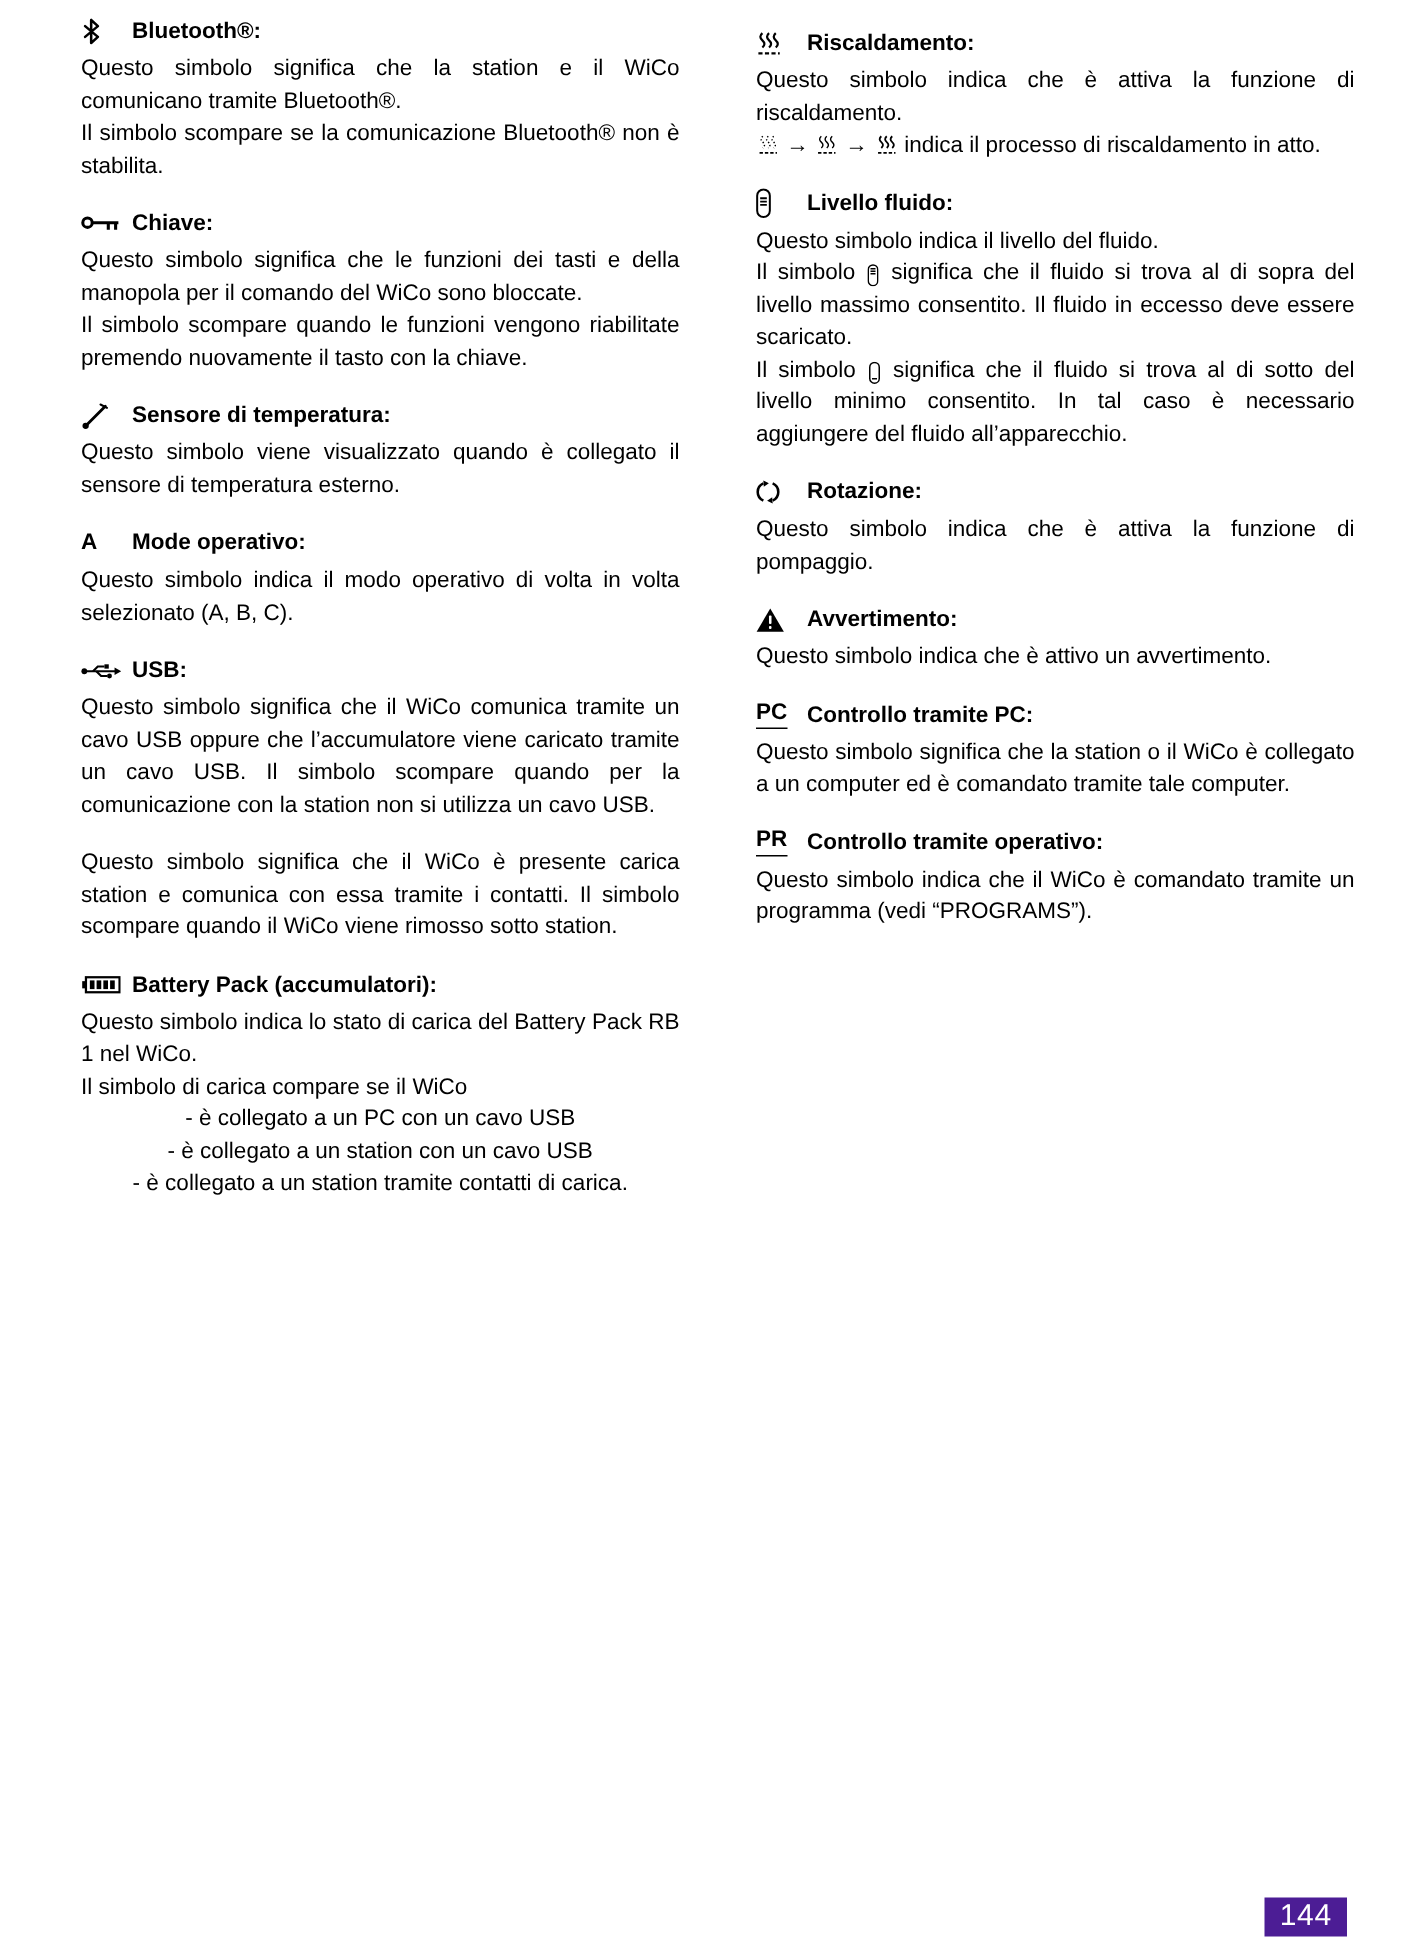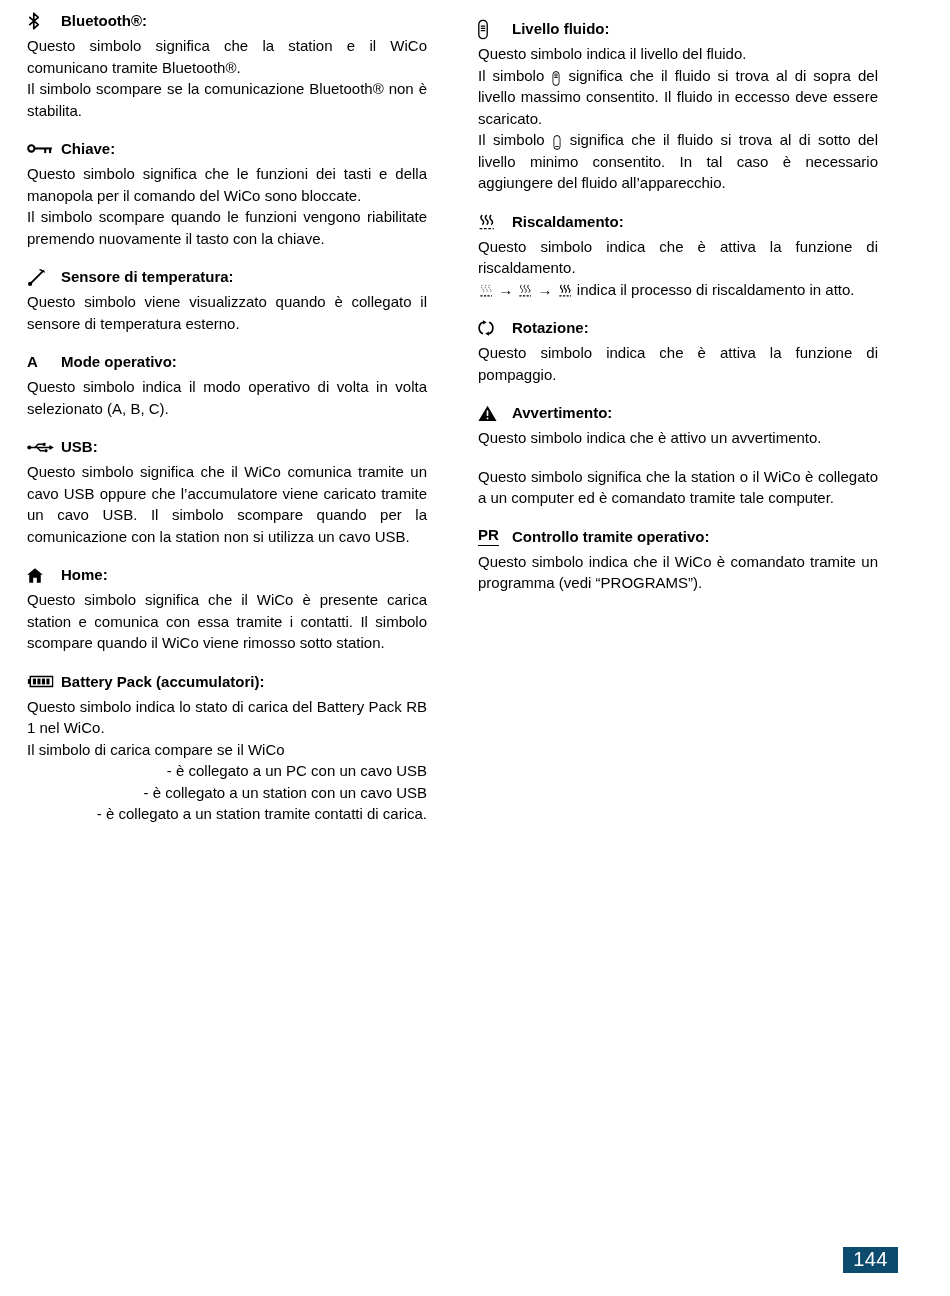--- a/index.html
+++ b/index.html
@@ -6,30 +6,30 @@
   html,body{width:950px;height:1296px}
   body{
     background:#fff;
     font-family:"Liberation Sans","DejaVu Sans",sans-serif;
     font-size:15px;
     line-height:21.5px;
     color:#000;
     position:relative;
     overflow:hidden;
   }
-  .columns{display:flex;padding:10px 47px 0 27px;gap:51px}
+  .columns{display:flex;padding:10px 47px 0 54px;gap:51px}
   .col{width:400px}
   .col-right{padding-top:8px}
   .sec{margin-bottom:17px}
   .sec-head{display:flex;align-items:center;margin-bottom:3px;min-height:22px}
   .hicon{min-width:34px;display:inline-flex;align-items:center;flex:0 0 auto}
   .hicon svg{display:block}
   h3{font-size:15px;font-weight:bold;display:inline}
   .sec-body p{text-align:justify;margin:0}
-  .sec-body p.li{text-align:right;padding-left:13px;text-indent:-13px}
+  .sec-body p.li{text-align:center;padding-left:13px;text-indent:-13px}
   b{font-weight:normal}
 
   
   .i-bt svg{width:14px;height:18px}
   .i-key svg{width:26px;height:12px}
   .i-temp svg{width:19px;height:19px}
   .i-usb svg{width:27px;height:13px}
   .i-home svg{width:16px;height:15px}
   .i-batt svg{width:27px;height:13px}
   .i-heat svg{width:17px;height:16px}
@@ -40,22 +40,22 @@
   .pcpr{font-weight:bold;border-bottom:1.5px solid #000;line-height:1.1;padding-bottom:1px}
 
   
   .inline-icon{display:inline-block;line-height:0;vertical-align:-2px;margin:0 1px}
   .icon-heat-1 svg,.icon-heat-2 svg,.icon-heat-3 svg{width:14px;height:13px}
   .icon-fluid-high svg,.icon-fluid-low svg{width:8px;height:15px;vertical-align:-3px}
 
   .page-badge{
     position:absolute;
     right:52px;
-    bottom:23px;
-    background:#0c4a6e;
+    bottom:5px;
+    background:#4c1d95;
     color:#fff;
     font-size:20px;
     padding:2px 10px 3px;
     letter-spacing:0.5px;
   }
 </style>
 </head>
 <body>
 
 <svg width="0" height="0" style="position:absolute" aria-hidden="true">
@@ -208,28 +208,20 @@
             </svg>
           </span>
         <h3>USB:</h3>
       </div>
       <div class="sec-body">
           <p><span>Questo simbolo significa che il </span><b>WiCo</b><span> comunica tramite un cavo USB oppure che l’accumulatore viene caricato tramite un cavo USB. Il simbolo scompare quando per la comunicazione con la </span><b>station</b><span> non si utilizza un cavo USB.</span></p>
         </div>
     </section>
 
     <section class="sec">
-      <div class="sec-head">
-        <span class="hicon i-home">
-            <svg viewBox="0 0 15 14">
-              <use href="#i-home"></use>
-            </svg>
-          </span>
-        <h3>Home:</h3>
-      </div>
       <div class="sec-body">
           <p><span>Questo simbolo significa che il </span><b>WiCo</b><span> è presente carica </span><b>station</b><span> e comunica con essa tramite i contatti. Il simbolo scompare quando il </span><b>WiCo</b><span> viene rimosso sotto </span><b>station</b><span>.</span></p>
         </div>
     </section>
 
     <section class="sec">
       <div class="sec-head">
         <span class="hicon i-batt">
             <svg viewBox="0 0 26 13">
               <use href="#i-battery"></use>
@@ -242,40 +234,20 @@
           <p><span>Il simbolo di carica compare se il </span><b>WiCo</b></p>
           <p class="li"><span>- è collegato a un PC con un cavo USB</span></p>
           <p class="li"><span>- è collegato a un </span><b>station</b><span> con un cavo USB</span></p>
           <p class="li"><span>- è collegato a un </span><b>station</b><span> tramite contatti di carica.</span></p>
         </div>
     </section>
 
   </div>
 
   <div class="col col-right">
-
-    <section class="sec">
-      <div class="sec-head">
-        <span class="hicon i-fluid">
-            <svg viewBox="0 0 9 18">
-              <use href="#i-fluid"></use>
-            </svg>
-          </span>
-        <h3>Livello fluido:</h3>
-      </div>
-      <div class="sec-body">
-          <p><span>Questo simbolo indica il livello del fluido.</span></p>
-          <p><span>Il simbolo </span><span class="inline-icon icon-fluid-high"><svg viewBox="0 0 9 18">
-                <use href="#i-fluid-high"></use>
-              </svg></span><span> significa che il fluido si trova al di sopra del livello massimo consentito. Il fluido in eccesso deve essere scaricato.</span></p>
-          <p><span>Il simbolo </span><span class="inline-icon icon-fluid-low"><svg viewBox="0 0 9 18">
-                <use href="#i-fluid-low"></use>
-              </svg></span><span> significa che il fluido si trova al di sotto del livello minimo consentito. In tal caso è necessario aggiungere del fluido all’apparecchio.</span></p>
-        </div>
-    </section>
 
     <section class="sec">
       <div class="sec-head">
         <span class="hicon i-heat">
             <svg viewBox="0 0 16 15">
               <use href="#i-heat-3"></use>
             </svg>
           </span>
         <h3>Riscaldamento:</h3>
       </div>
@@ -286,20 +258,40 @@
               </svg></span><span> → </span><span class="inline-icon icon-heat-2"><svg viewBox="0 0 16 15">
                 <use href="#i-heat-2"></use>
               </svg></span><span> → </span><span class="inline-icon icon-heat-3"><svg viewBox="0 0 16 15">
                 <use href="#i-heat-3"></use>
               </svg></span><span> indica il processo di riscaldamento in atto.</span></p>
         </div>
     </section>
 
     <section class="sec">
       <div class="sec-head">
+        <span class="hicon i-fluid">
+            <svg viewBox="0 0 9 18">
+              <use href="#i-fluid"></use>
+            </svg>
+          </span>
+        <h3>Livello fluido:</h3>
+      </div>
+      <div class="sec-body">
+          <p><span>Questo simbolo indica il livello del fluido.</span></p>
+          <p><span>Il simbolo </span><span class="inline-icon icon-fluid-high"><svg viewBox="0 0 9 18">
+                <use href="#i-fluid-high"></use>
+              </svg></span><span> significa che il fluido si trova al di sopra del livello massimo consentito. Il fluido in eccesso deve essere scaricato.</span></p>
+          <p><span>Il simbolo </span><span class="inline-icon icon-fluid-low"><svg viewBox="0 0 9 18">
+                <use href="#i-fluid-low"></use>
+              </svg></span><span> significa che il fluido si trova al di sotto del livello minimo consentito. In tal caso è necessario aggiungere del fluido all’apparecchio.</span></p>
+        </div>
+    </section>
+
+    <section class="sec">
+      <div class="sec-head">
         <span class="hicon i-rot">
             <svg viewBox="0 0 16 16">
               <use href="#i-rotation"></use>
             </svg>
           </span>
         <h3>Rotazione:</h3>
       </div>
       <div class="sec-body">
           <p><span>Questo simbolo indica che è attiva la funzione di pompaggio.</span></p>
         </div>
@@ -313,20 +305,26 @@
             </svg>
           </span>
         <h3>Avvertimento:</h3>
       </div>
       <div class="sec-body">
           <p><span>Questo simbolo indica che è attivo un avvertimento.</span></p>
         </div>
     </section>
 
     <section class="sec">
+      <div class="sec-head">
+        <span class="hicon">
+            <span class="pcpr">PC</span>
+          </span>
+        <h3>Controllo tramite PC:</h3>
+      </div>
       <div class="sec-body">
           <p><span>Questo simbolo significa che la </span><b>station</b><span> o il </span><b>WiCo</b><span> è collegato a un computer ed è comandato tramite tale computer.</span></p>
         </div>
     </section>
 
     <section class="sec">
       <div class="sec-head">
         <span class="hicon">
             <span class="pcpr">PR</span>
           </span>

